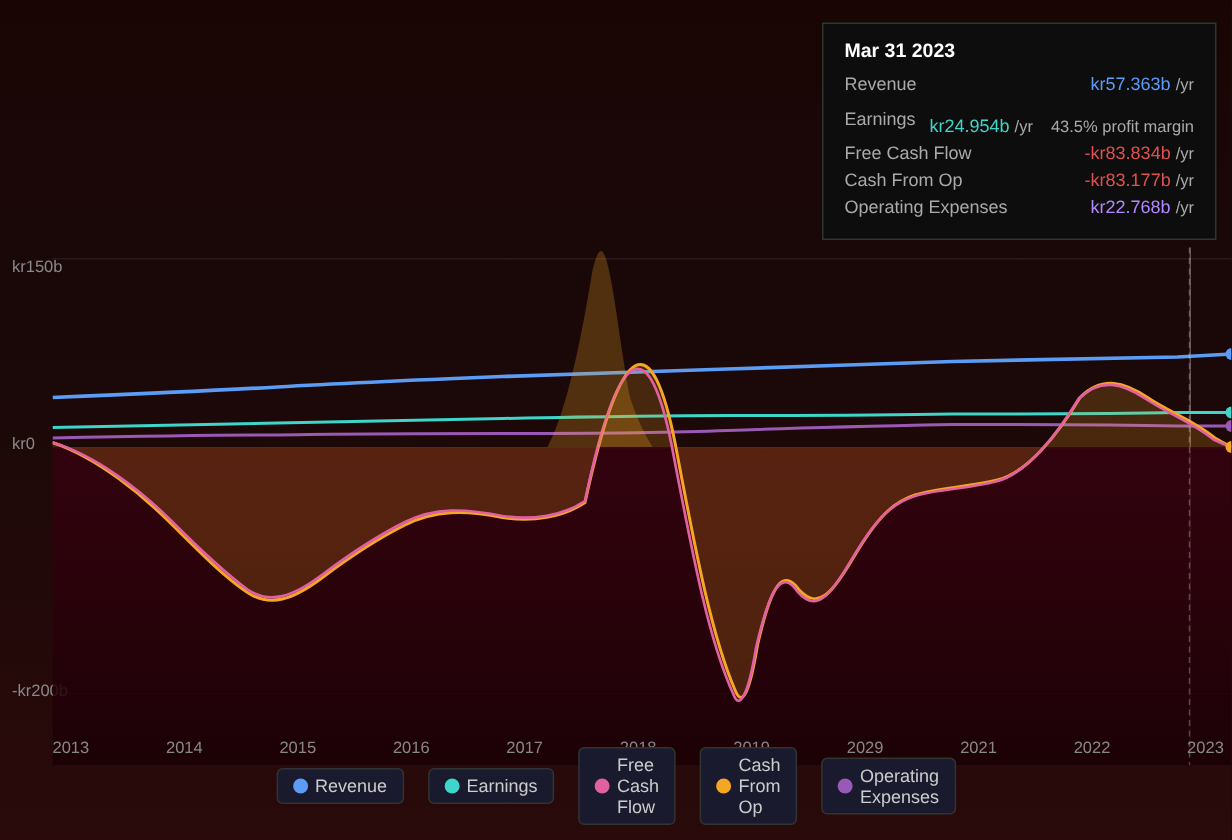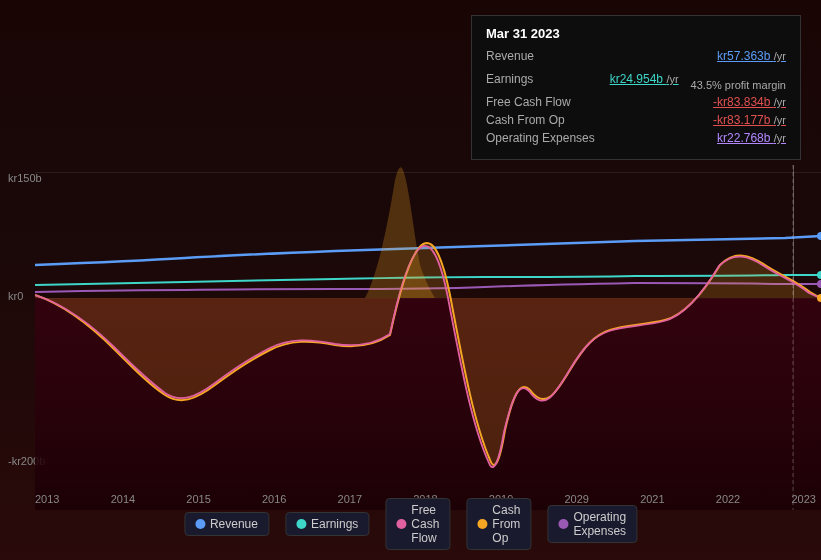--- a/index.html
+++ b/index.html
@@ -15,60 +15,60 @@
       position: relative;
       width: 821px;
       height: 560px;
       background: linear-gradient(to bottom, #1a0505 0%, #1a0808 40%, #2a0a0a 100%);
     }
 
     
     .tooltip-box {
       position: absolute;
       top: 15px;
-      right: 20px;
+      right: 10px;
       background: #0d0d0d;
       border: 1px solid #333;
       padding: 10px 14px;
-      width: 330px;
+      width: 263px;
       z-index: 10;
     }
     .tooltip-title {
       color: #fff;
       font-size: 13px;
       font-weight: bold;
       margin-bottom: 8px;
     }
     .tooltip-row {
       display: flex;
       justify-content: space-between;
       align-items: center;
       margin-bottom: 4px;
       font-size: 12px;
     }
     .tooltip-label { color: #aaa; }
-    .tooltip-value { color: #5b9cf6; text-decoration: underline; }
+    .tooltip-value { color: #5b9cf6; }
     .tooltip-value.negative { color: #e05050; }
     .tooltip-value.teal { color: #3dd6c8; }
     .profit-margin {
       font-size: 11px;
       color: #aaa;
       margin-left: 6px;
       margin-top: 12px;
     }
     .earnings-row {
       display: flex;
       justify-content: space-between;
       align-items: center;
       margin-bottom: 4px;
       font-size: 12px;
     }
     .earnings-right {
       display: flex;
-      align-items: center;
+      align-items: flex-end;
       gap: 6px;
     }
 
     
     .y-label {
       position: absolute;
       left: 8px;
       font-size: 11px;
       color: #888;
     }

